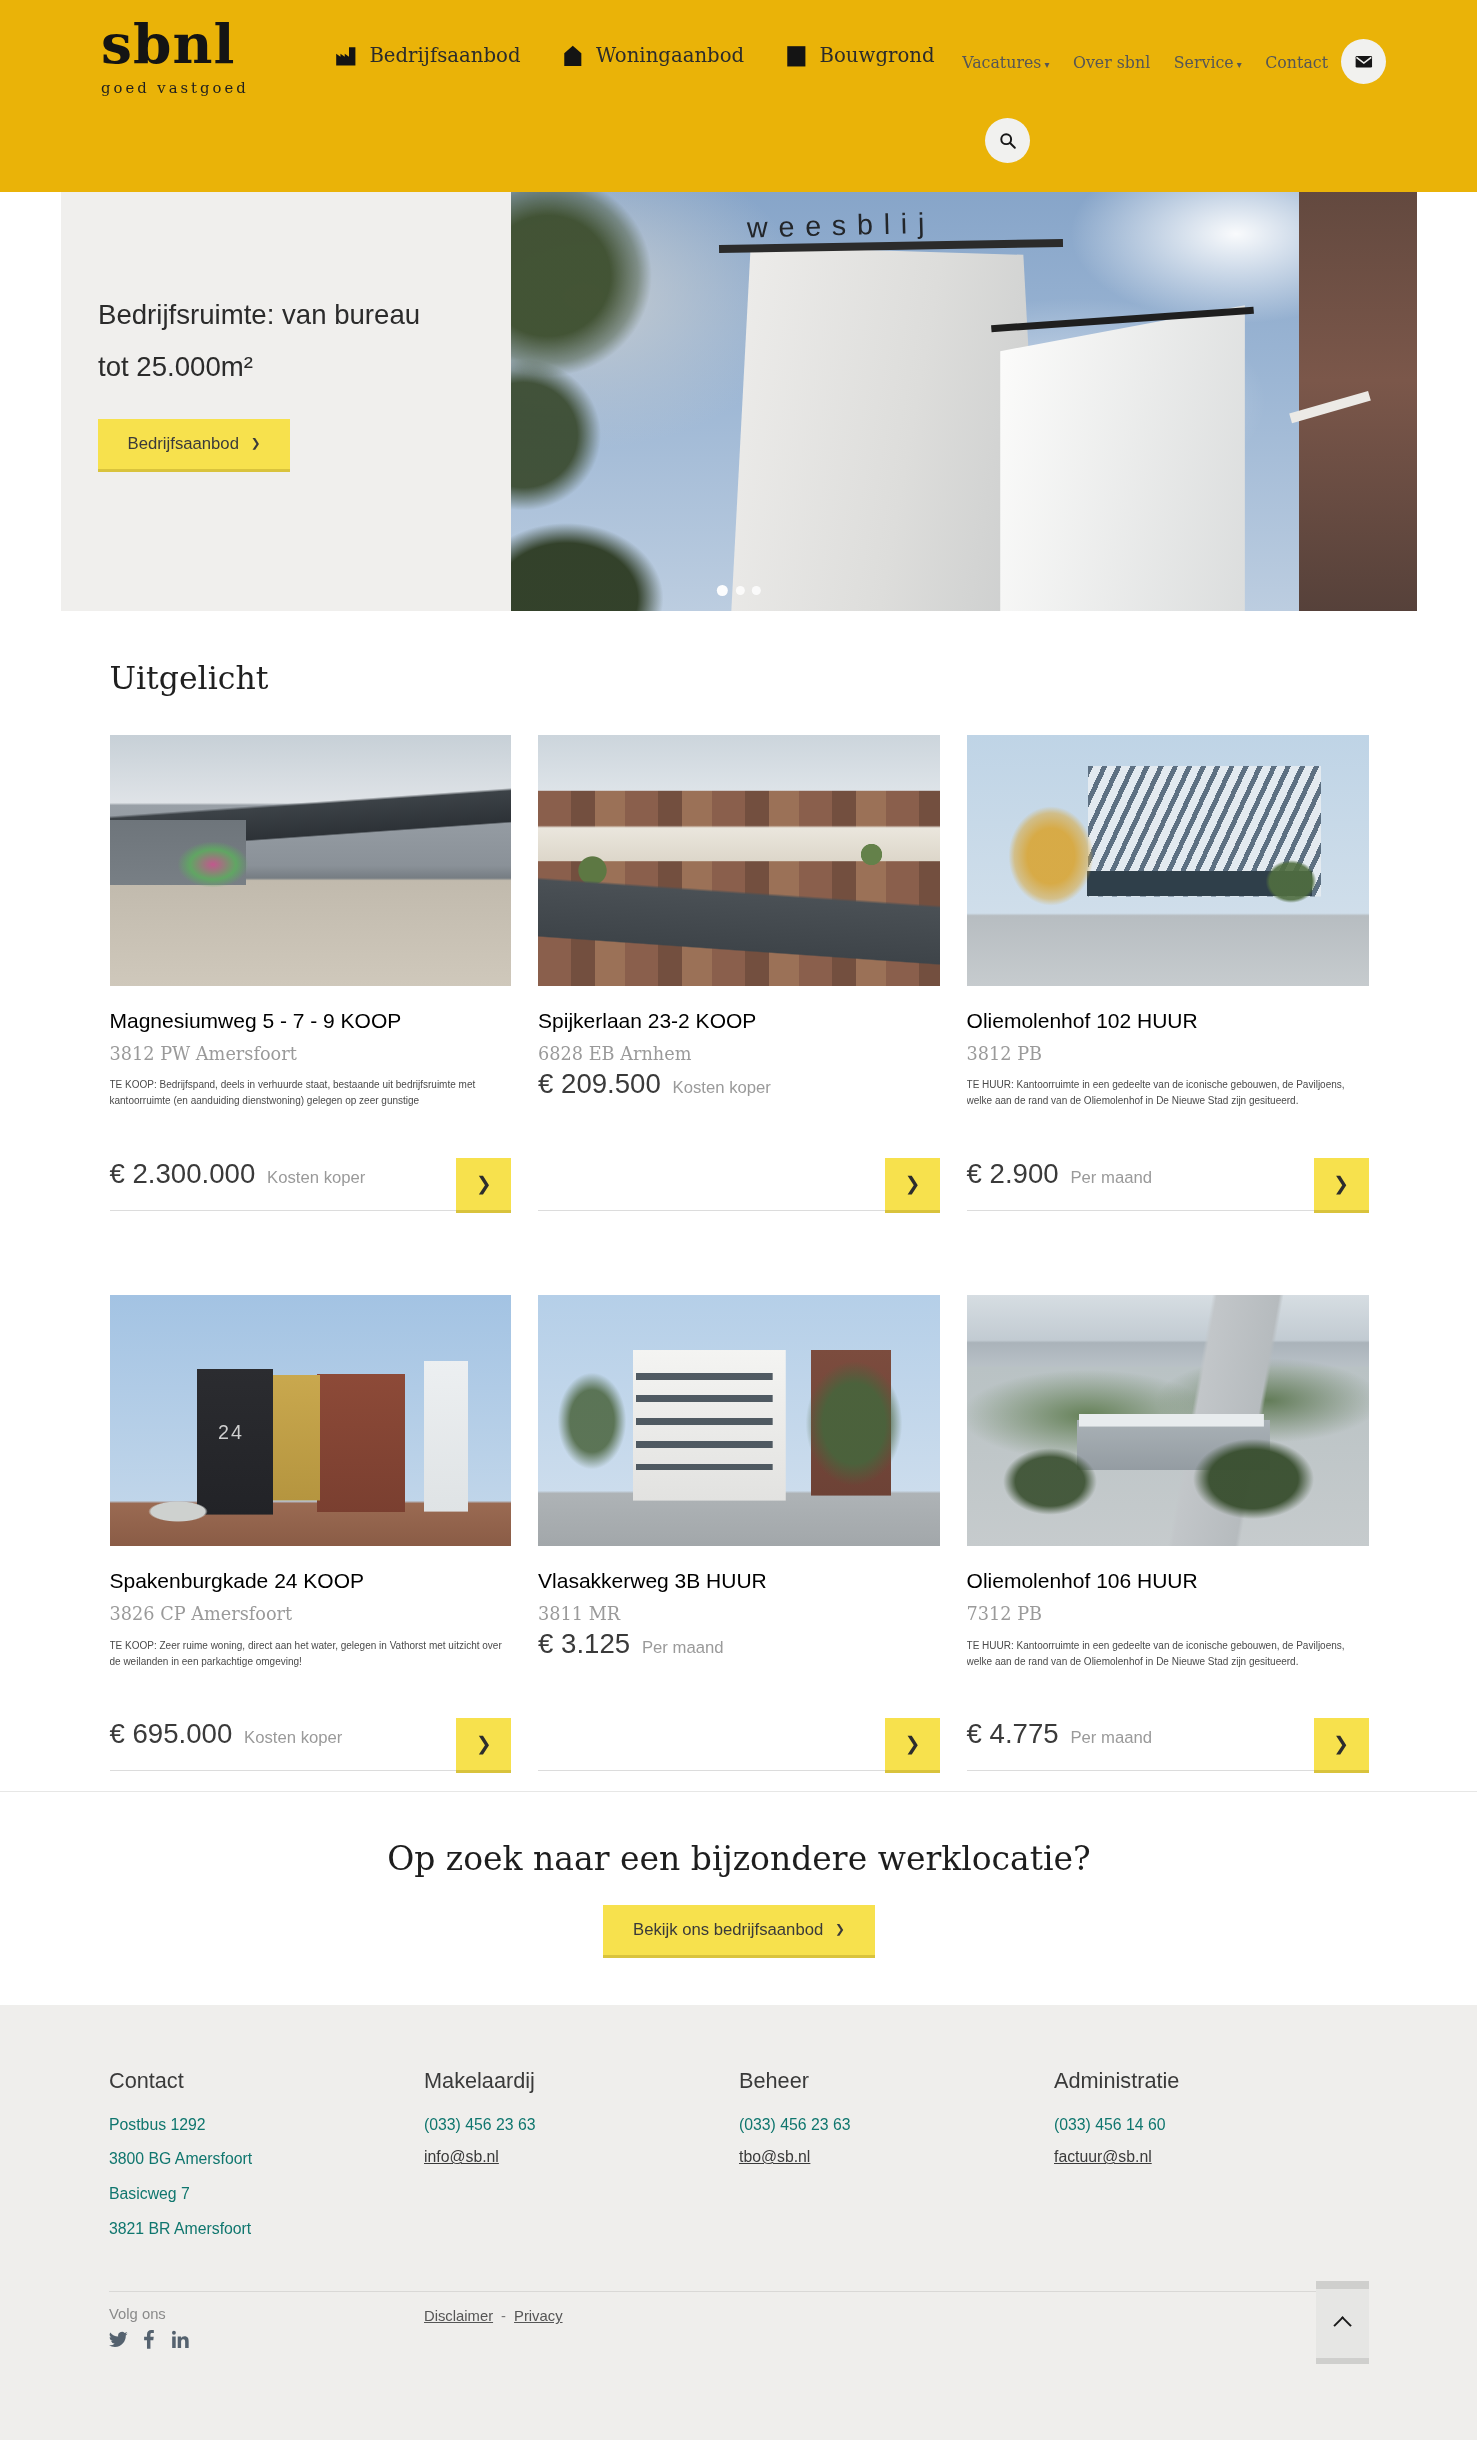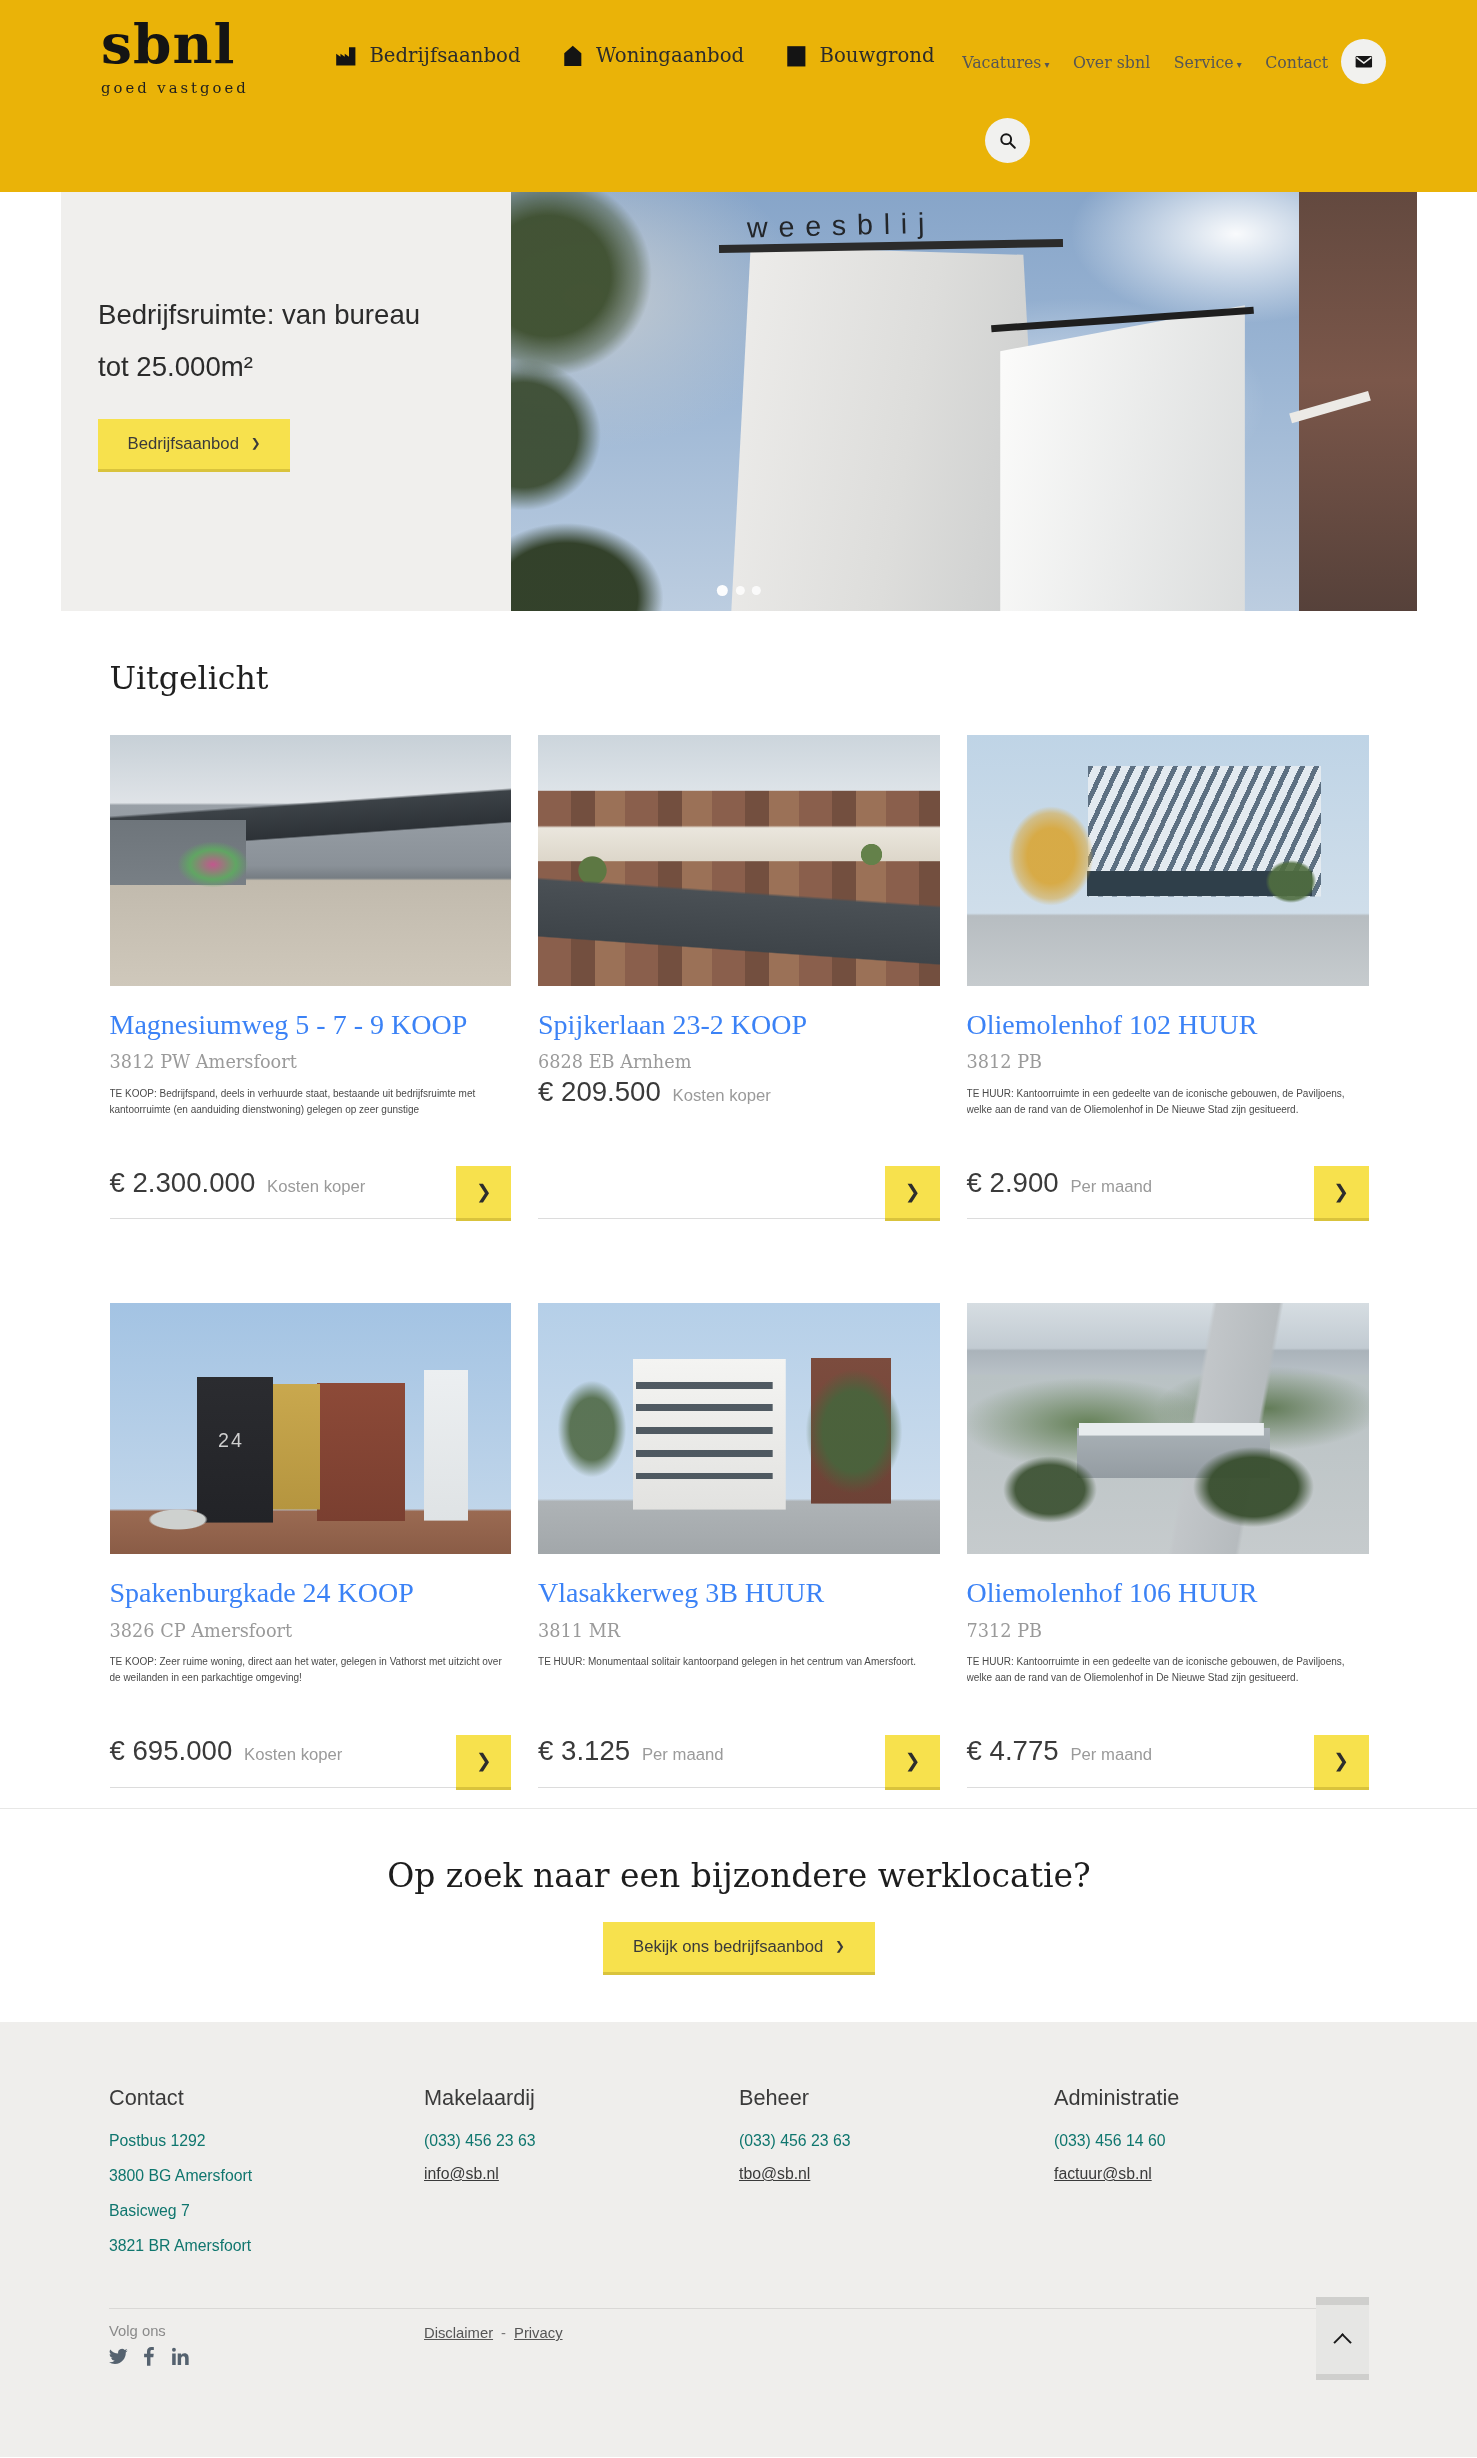--- a/index.html
+++ b/index.html
@@ -67,21 +67,21 @@
   .hero-dots { position:absolute; left:50%; bottom:14.8px; transform:translateX(-50%); display:flex; gap:7.9px; align-items:center; z-index:3; }
   .hero-dot { width:10.8px; height:10.8px; border-radius:50%; background:#ffffff; opacity:.95; cursor:pointer; }
   .hero-dot:nth-child(2), .hero-dot:nth-child(3) { width:8.9px; height:8.9px; opacity:.8; }
 
   
   .featured { width:1259px; margin:0 auto; padding-top:49px; }
   .featured-title { font-family:"DejaVu Serif", serif; font-weight:400; font-size:31.5px; color:#1f1f1f; margin:0 0 39px; }
   .cards-grid { display:grid; grid-template-columns:repeat(3,1fr); column-gap:26.6px; row-gap:84px; }
   .card { position:relative; border-bottom:1px solid #dcdcdc; padding-bottom:19.7px; }
   .card-photo { height:251px; position:relative; overflow:hidden; cursor:pointer; }
-  .card-title { font-size:28px; font-weight:400; color:#3b82f6; margin:21.7px 0 0; line-height:1.2;font-family:Liberation Serif, serif; }
+  .card-title { font-size:21px; font-weight:400; color:#000000; margin:21.7px 0 0; line-height:1.2; }
   .card-loc { font-family:"DejaVu Serif", serif; font-size:17.7px; color:#9a9a9a; margin-top:10.8px; }
   .card-desc { font-size:10px; color:#4a4a4a; line-height:1.6; margin:13.8px 0 0; height:77px; overflow:hidden; }
   .price-row { display:flex; align-items:baseline; gap:11.8px; margin-top:3.9px; padding-right:69px; }
   .price { font-size:27.6px; color:#3a3a3a; }
   .price-label { font-size:16.7px; color:#9a9a9a; }
   .arrow-btn { position:absolute; right:0; bottom:-3px; width:55px; height:55px; background:#f7e14d;
     border-bottom:3.9px solid #d9c33c; display:flex; align-items:center; justify-content:center; cursor:pointer; }
   .arrow-btn span { font-size:18.7px; color:#2d2d2d; }
 
   
@@ -306,21 +306,20 @@
       </div>
       <a class="arrow-btn" href="#">
           <span>❯</span>
         </a>
     </article>
 
     <article class="card">
       <div class="card-photo ph-5"></div>
       <h3 class="card-title">Vlasakkerweg 3B HUUR</h3>
       <div class="card-loc">3811 MR</div>
-      <p class="card-desc">TE HUUR: Monumentaal solitair kantoorpand gelegen in het centrum van Amersfoort.</p>
       <div class="price-row">
         <span class="price">€ 3.125</span>
         <span class="price-label">Per maand</span>
       </div>
       <a class="arrow-btn" href="#">
           <span>❯</span>
         </a>
     </article>
 
     <article class="card">

